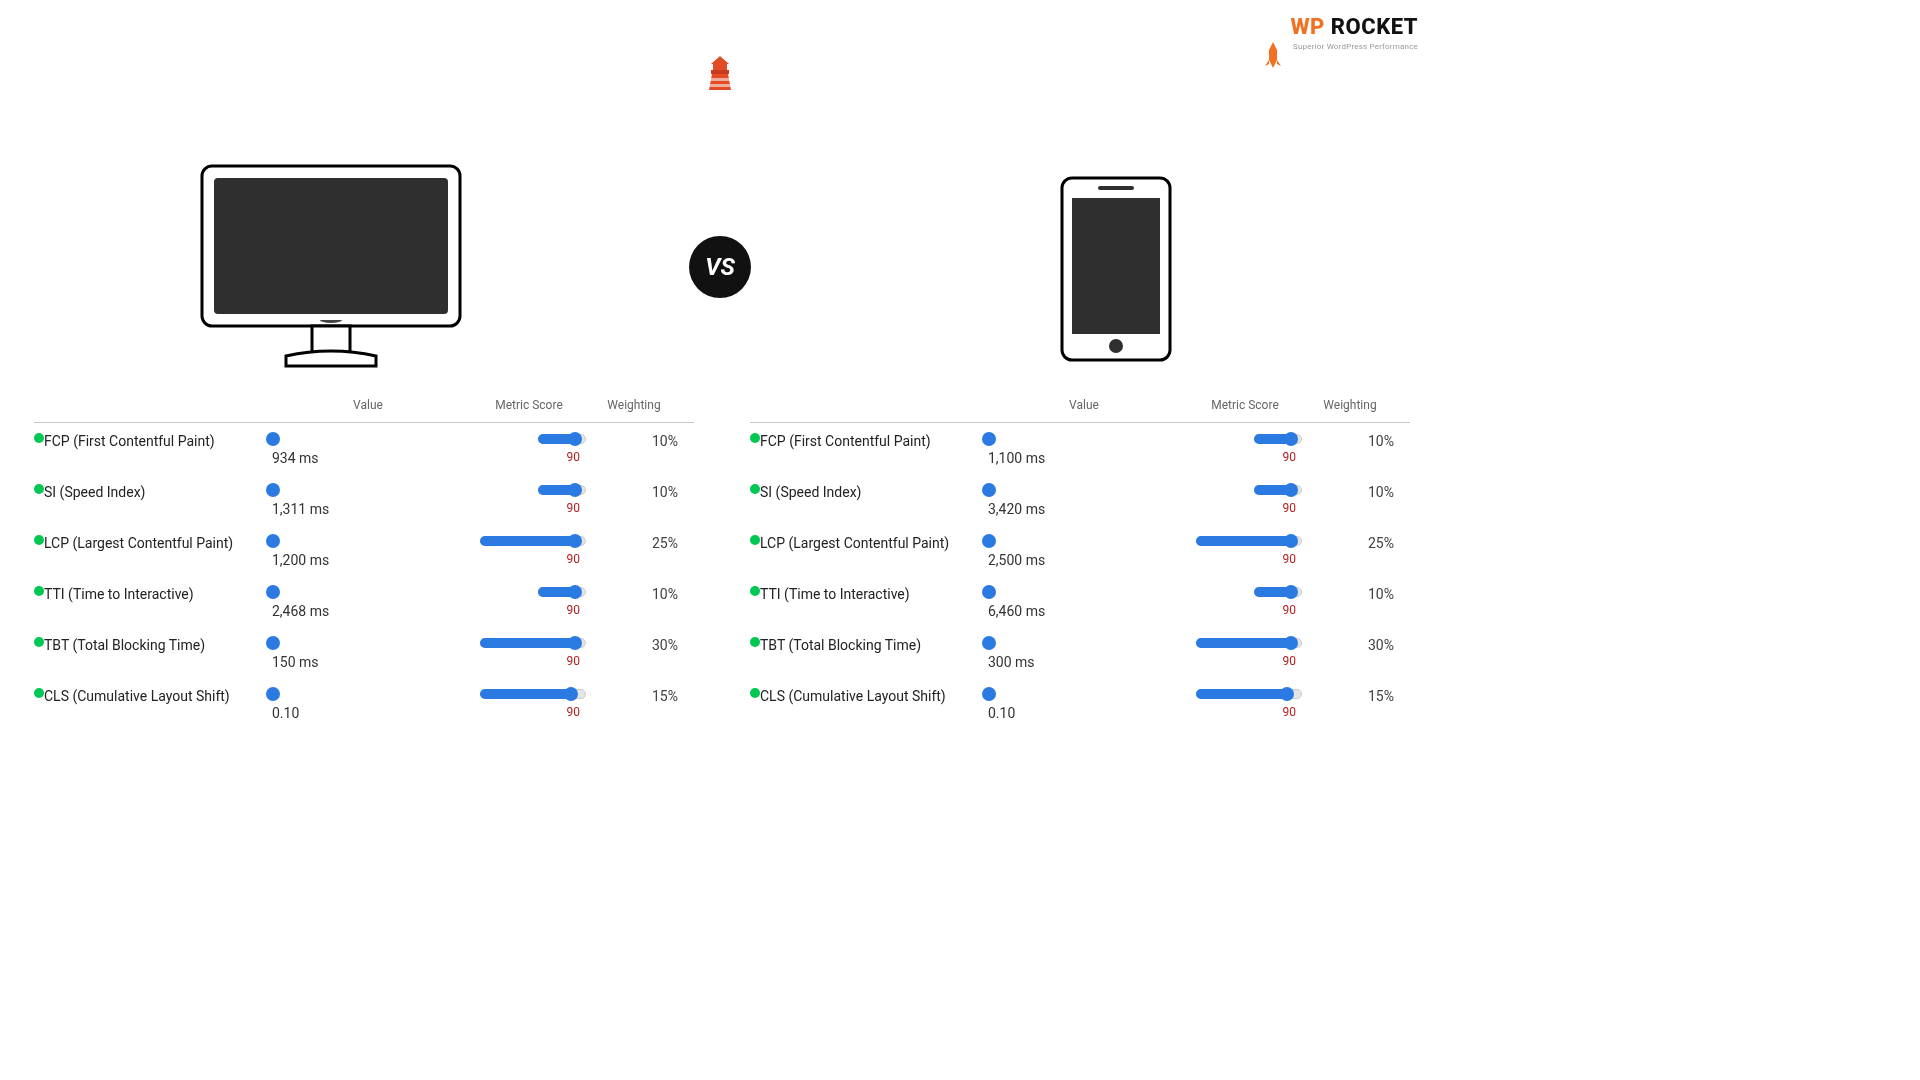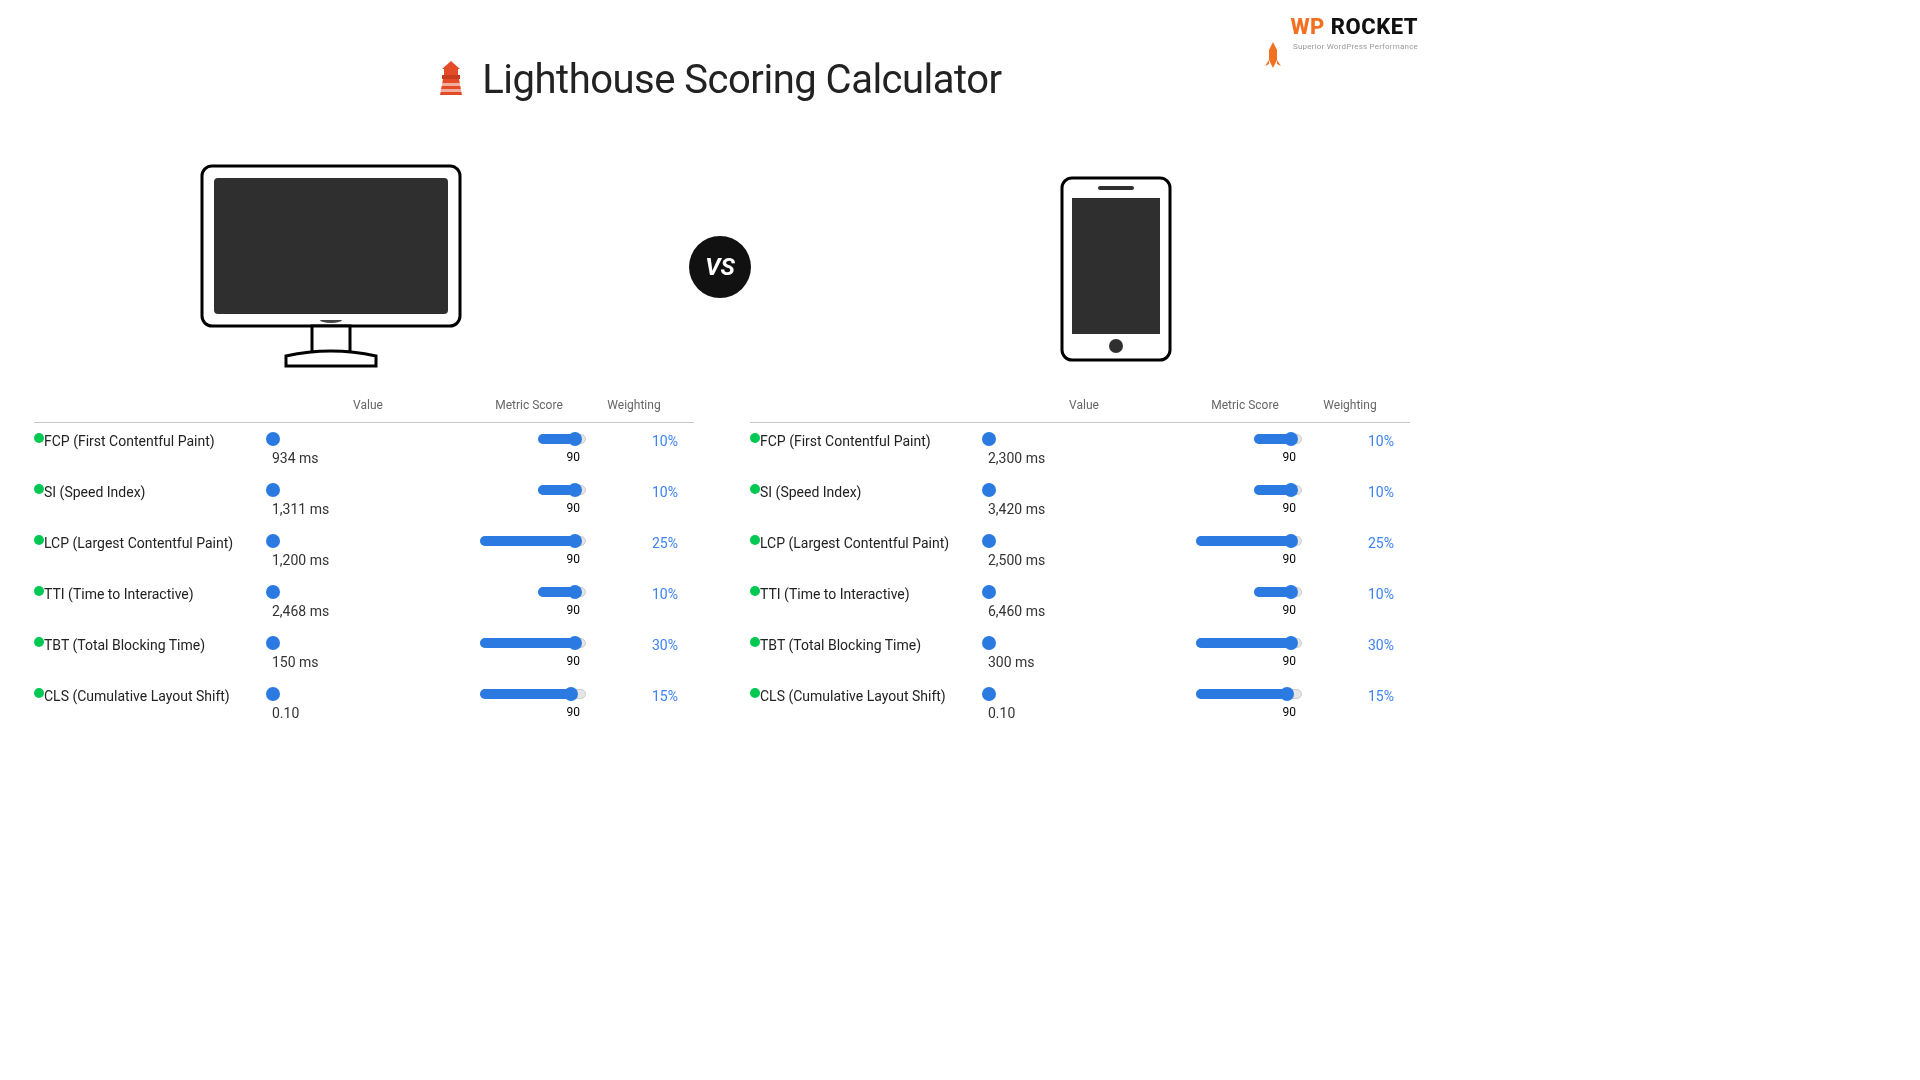--- a/index.html
+++ b/index.html
@@ -192,28 +192,28 @@
     position: absolute;
     top: 50%;
     transform: translate(-50%, -50%);
     width: 14px;
     height: 14px;
     background: #2a7ae2;
     border-radius: 50%;
   }
   .score-value {
     font-size: 12px;
-    color: #000000;
+    color: #b91c1c;
     text-align: right;
     margin-top: 6px;
     padding-right: 6px;
   }
   .weight-cell {
     font-size: 14px;
-    color: #3b82f6;
+    color: #404040;
     text-align: right;
     padding-top: 2px;
     padding-right: 4px;
   }
   .hr {
     border-top: 1px solid #c8c8c8;
     margin: 2px 0 8px 0;
   }
 </style>
 </head>
@@ -236,21 +236,20 @@
   <span>
     <svg width="26" height="34" viewBox="0 0 26 34">
       <polygon points="13,0 22,8 4,8" fill="#E34C26"></polygon>
       <rect x="6" y="8" width="14" height="6" fill="#E34C26"></rect>
       <rect x="4" y="14" width="18" height="4" fill="#c73c1e"></rect>
       <polygon points="5,18 21,18 24,34 2,34" fill="#E34C26"></polygon>
       <rect x="2" y="22" width="22" height="3" fill="#fff" opacity="0.55"></rect>
       <rect x="2" y="28" width="22" height="3" fill="#fff" opacity="0.55"></rect>
     </svg>
   </span>
-  <h1>Lighthouse Scoring Calculator</h1>
 </div>
 
 <div class="device-desktop">
   <svg width="262" height="206" viewBox="0 0 262 206">
     <rect x="2" y="2" width="258" height="160" rx="10" fill="#fff" stroke="#000" stroke-width="3"></rect>
     <rect x="14" y="14" width="234" height="136" rx="4" fill="#2f2f2f"></rect>
     <path d="M120 156 a11 3 0 0 0 22 0" fill="#444"></path>
     <rect x="112" y="162" width="38" height="26" fill="#fff" stroke="#000" stroke-width="3"></rect>
     <path d="M86 192 q45 -10 90 0 l0 10 l-90 0 Z" fill="#fff" stroke="#000" stroke-width="3"></path>
   </svg>
@@ -419,21 +418,21 @@
       <div class="row">
         <div class="row-label">
           <span class="dot"></span>
           <span>FCP (First Contentful Paint)</span>
         </div>
         <div class="slider-cell">
           <div class="slider">
             <div class="slider-fill" style="width: 21%;"></div>
             <div class="slider-thumb" style="left: 21%;"></div>
           </div>
-          <div class="slider-value">2,300 ms</div>
+          <div class="slider-value">1,100 ms</div>
         </div>
         <div class="score-cell small">
           <div class="score-slider">
             <div class="score-fill" style="width: 78%;"></div>
             <div class="score-thumb" style="left: 78%;"></div>
           </div>
           <div class="score-value">90</div>
         </div>
         <div class="weight-cell">10%</div>
       </div>

